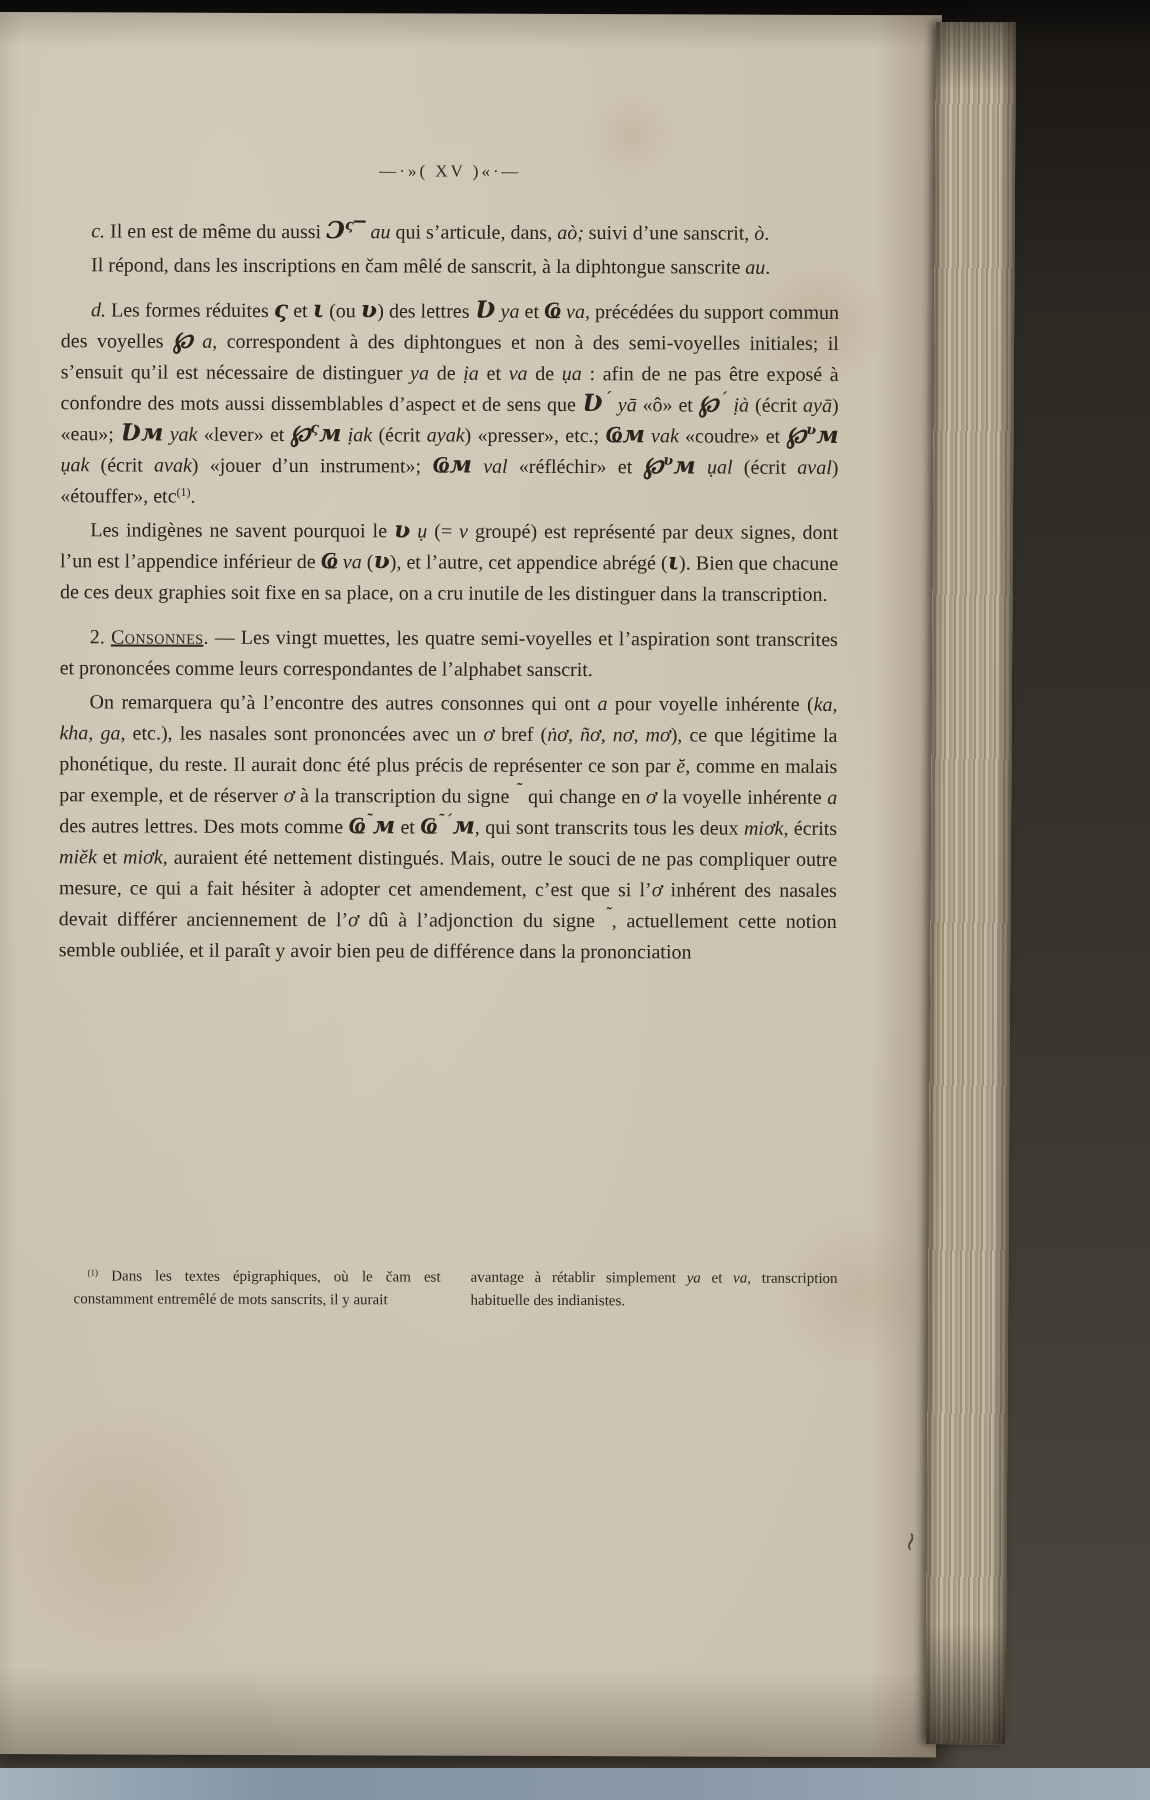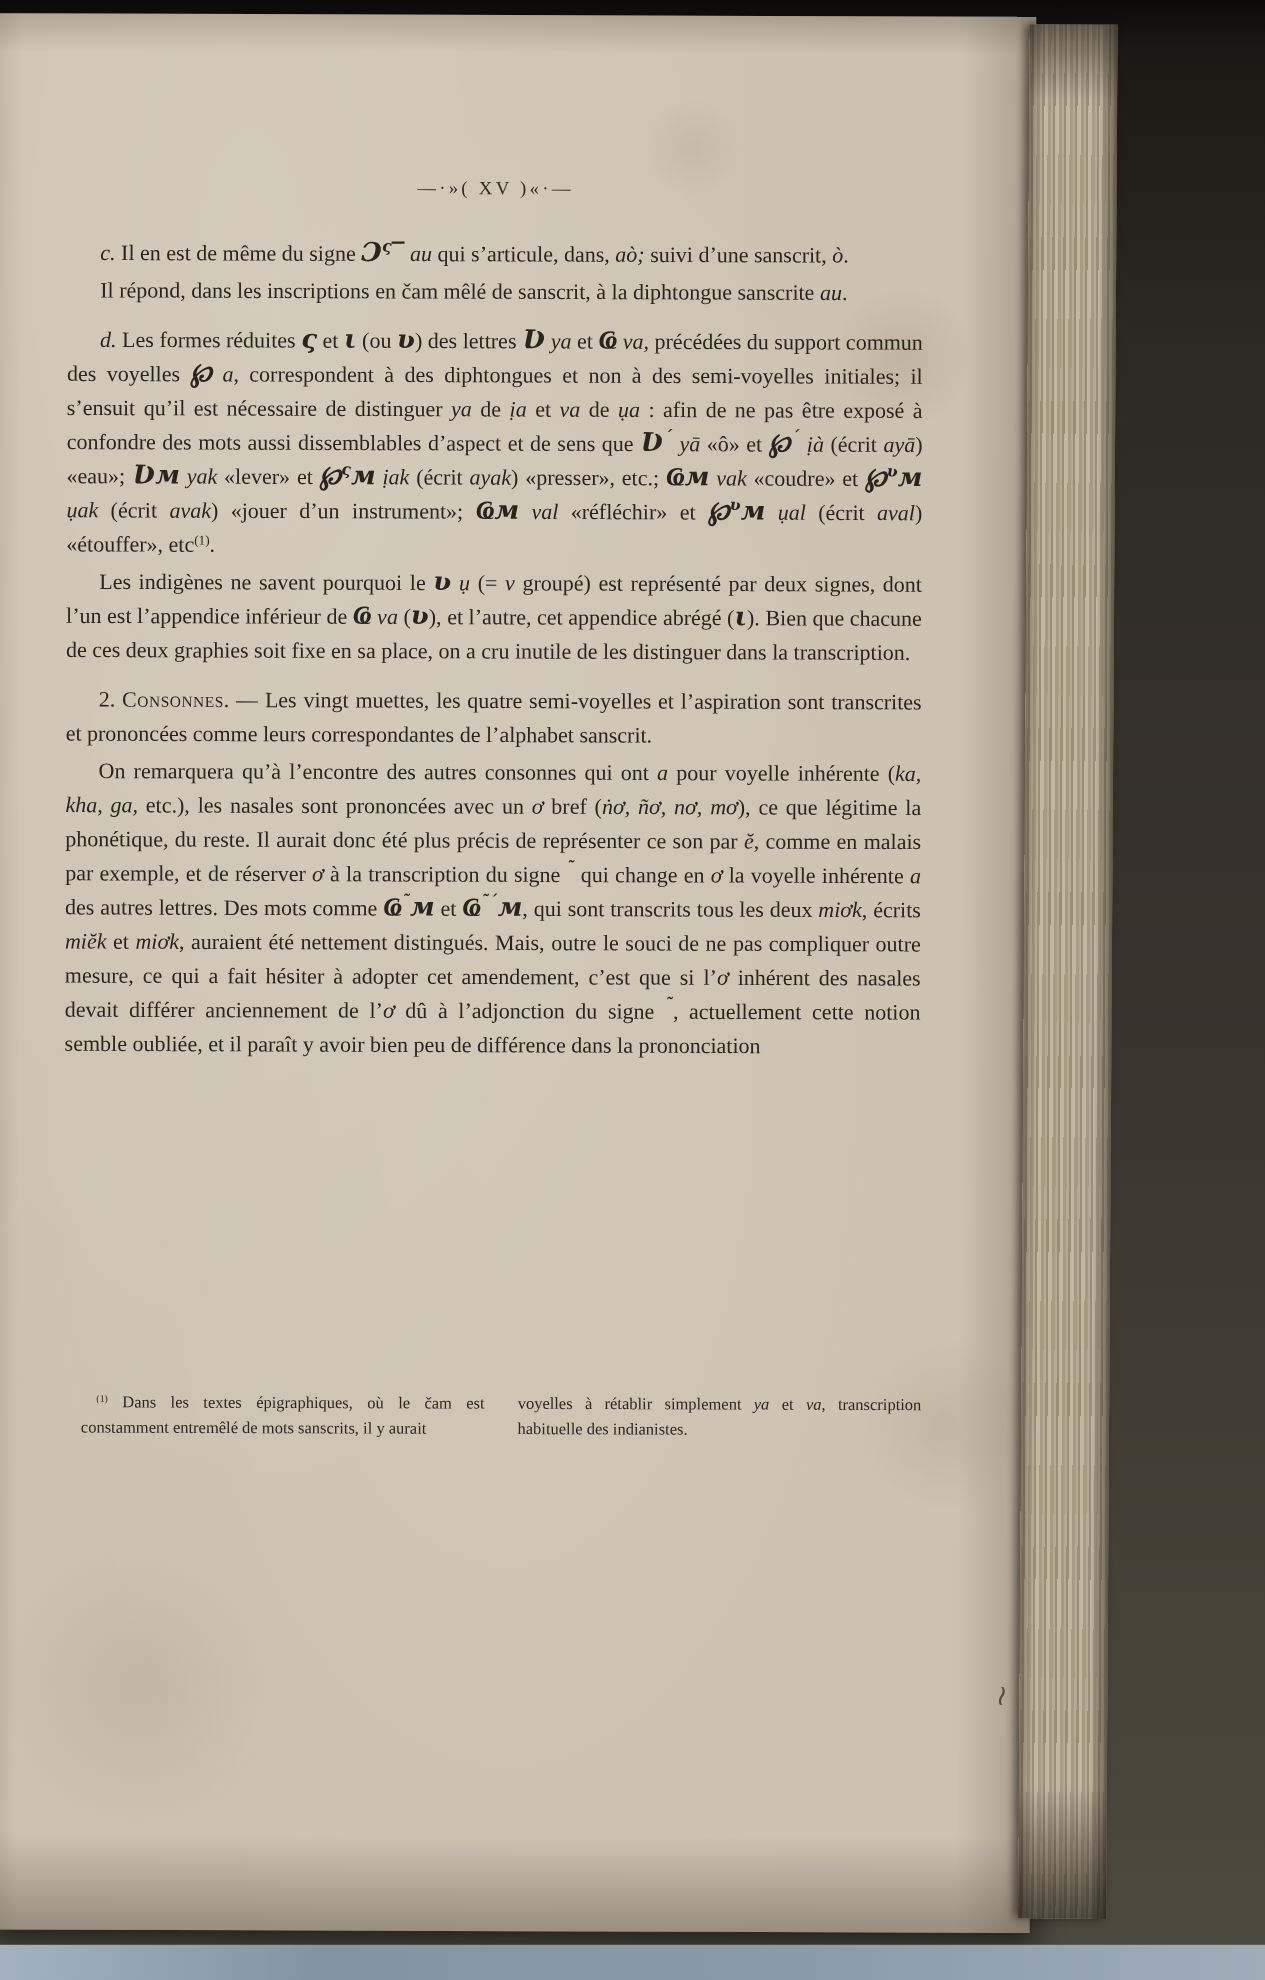--- a/index.html
+++ b/index.html
@@ -39,21 +39,21 @@
   .text-block{
     position:absolute;left:70px;top:142px;width:778px;
     color:#2a241e;font-size:20px;line-height:31px;text-align:justify;
   }
   .page-header{
     text-align:center;font-size:17px;letter-spacing:3px;color:#2f2922;margin:0 0 30px 0;
   }
   .para{margin:0 0 3px 0;text-indent:30px;}
   .gap-top{margin-top:14px;}
   .it{font-style:italic;}
-  .sc{font-variant:small-caps;letter-spacing:.5px;}
+  .sc{font-variant:small-caps;letter-spacing:.5px;text-decoration:underline;}
   .sup{font-size:.6em;vertical-align:.55em;line-height:0;}
   .glyph{font-family:"DejaVu Serif",serif;font-style:italic;font-weight:600;font-size:1.18em;line-height:0;}
   .glyph.sup{font-size:.72em;vertical-align:.6em;}
   .footnote{
     position:absolute;left:86px;top:1252px;width:764px;display:flex;gap:30px;
     color:#2d2721;font-size:15px;line-height:23px;text-align:justify;
   }
   .fn-col{flex:1;}
   .fn-left{text-indent:14px;}
   .margin-mark{
@@ -63,32 +63,32 @@
 </style>
 </head>
 <body>
 
 <div>
 
   <div class="book-page">
     <div class="text-block">
       <div class="page-header">—·»( XV )«·—</div>
       <div>
-          <p class="para indent"><span class="it">c.</span><span> Il en est de même du signe </span><span class="glyph">Ɔ</span><span class="glyph sup">ς</span><span class="glyph">‾</span><span> </span><span class="it">au</span><span> qui s’articule, dans, </span><span class="it">aò;</span><span> suivi d’une sanscrit, </span><span class="it">ò</span><span>.</span></p>
+          <p class="para indent"><span class="it">c.</span><span> Il en est de même du aussi </span><span class="glyph">Ɔ</span><span class="glyph sup">ς</span><span class="glyph">‾</span><span> </span><span class="it">au</span><span> qui s’articule, dans, </span><span class="it">aò;</span><span> suivi d’une sanscrit, </span><span class="it">ò</span><span>.</span></p>
           <p class="para indent"><span>Il répond, dans les inscriptions en čam mêlé de sanscrit, à la diphtongue sanscrite </span><span class="it">au</span><span>.</span></p>
           <p class="para indent gap-top"><span class="it">d.</span><span> Les formes réduites </span><span class="glyph">ς</span><span> et </span><span class="glyph">ι</span><span> (ou </span><span class="glyph">ʋ</span><span>) des lettres </span><span class="glyph">Ʋ</span><span> </span><span class="it">ya</span><span> et </span><span class="glyph">Ҩ</span><span> </span><span class="it">va</span><span>, précédées du support commun des voyelles </span><span class="glyph">℘</span><span> </span><span class="it">a</span><span>, correspondent à des diphtongues et non à des semi-voyelles initiales; il s’ensuit qu’il est nécessaire de distinguer </span><span class="it">ya</span><span> de </span><span class="it">ịa</span><span> et </span><span class="it">va</span><span> de </span><span class="it">ụa</span><span> : afin de ne pas être exposé à confondre des mots aussi dissemblables d’aspect et de sens que </span><span class="glyph">Ʋ</span><span class="glyph sup">ˊ</span><span> </span><span class="it">yā</span><span> «ô» et </span><span class="glyph">℘</span><span class="glyph sup">ˊ</span><span> </span><span class="it">ịà</span><span> (écrit </span><span class="it">ayā</span><span>) «eau»; </span><span class="glyph">Ʋм</span><span> </span><span class="it">yak</span><span> «lever» et </span><span class="glyph">℘</span><span class="glyph sup">ς</span><span class="glyph">м</span><span> </span><span class="it">ịak</span><span> (écrit </span><span class="it">ayak</span><span>) «presser», etc.; </span><span class="glyph">Ҩм</span><span> </span><span class="it">vak</span><span> «coudre» et </span><span class="glyph">℘</span><span class="glyph sup">ʋ</span><span class="glyph">м</span><span> </span><span class="it">ụak</span><span> (écrit </span><span class="it">avak</span><span>) «jouer d’un instrument»; </span><span class="glyph">Ҩм</span><span> </span><span class="it">val</span><span> «réfléchir» et </span><span class="glyph">℘</span><span class="glyph sup">ʋ</span><span class="glyph">м</span><span> </span><span class="it">ụal</span><span> (écrit </span><span class="it">aval</span><span>) «étouffer», etc</span><span class="sup">(1)</span><span>.</span></p>
           <p class="para indent"><span>Les indigènes ne savent pourquoi le </span><span class="glyph">ʋ</span><span> </span><span class="it">ụ</span><span> (= </span><span class="it">v</span><span> groupé) est représenté par deux signes, dont l’un est l’appendice inférieur de </span><span class="glyph">Ҩ</span><span> </span><span class="it">va</span><span> (</span><span class="glyph">ʋ</span><span>), et l’autre, cet appendice abrégé (</span><span class="glyph">ι</span><span>). Bien que chacune de ces deux graphies soit fixe en sa place, on a cru inutile de les distinguer dans la transcription.</span></p>
           <p class="para indent gap-top"><span>2. </span><span class="sc">Consonnes</span><span>. — Les vingt muettes, les quatre semi-voyelles et l’aspiration sont transcrites et prononcées comme leurs correspondantes de l’alphabet sanscrit.</span></p>
           <p class="para indent"><span>On remarquera qu’à l’encontre des autres consonnes qui ont </span><span class="it">a</span><span> pour voyelle inhérente (</span><span class="it">ka, kha, ga,</span><span> etc.), les nasales sont prononcées avec un </span><span class="it">ơ</span><span> bref (</span><span class="it">ṅơ, ñơ, nơ, mơ</span><span>), ce que légitime la phonétique, du reste. Il aurait donc été plus précis de représenter ce son par </span><span class="it">ĕ</span><span>, comme en malais par exemple, et de réserver </span><span class="it">ơ</span><span> à la transcription du signe </span><span class="glyph sup">˜</span><span> qui change en </span><span class="it">ơ</span><span> la voyelle inhérente </span><span class="it">a</span><span> des autres lettres. Des mots comme </span><span class="glyph">Ҩ</span><span class="glyph sup">˜</span><span class="glyph">м</span><span> et </span><span class="glyph">Ҩ</span><span class="glyph sup">˜ˊ</span><span class="glyph">м</span><span>, qui sont transcrits tous les deux </span><span class="it">miơk</span><span>, écrits </span><span class="it">miĕk</span><span> et </span><span class="it">miơk</span><span>, auraient été nettement distingués. Mais, outre le souci de ne pas compliquer outre mesure, ce qui a fait hésiter à adopter cet amendement, c’est que si l’</span><span class="it">ơ</span><span> inhérent des nasales devait différer anciennement de l’</span><span class="it">ơ</span><span> dû à l’adjonction du signe </span><span class="glyph sup">˜</span><span>, actuellement cette notion semble oubliée, et il paraît y avoir bien peu de différence dans la prononciation</span></p>
         </div>
     </div>
 
     <div class="footnote">
       <div class="fn-col fn-left"><span class="sup">(1)</span><span> Dans les textes épigraphiques, où le čam est constamment entremêlé de mots sanscrits, il y aurait</span></div>
-      <div class="fn-col"><span>voyelles à rétablir simplement </span><span class="it">ya</span><span> et </span><span class="it">va</span><span>, transcription habituelle des indianistes.</span></div>
+      <div class="fn-col"><span>avantage à rétablir simplement </span><span class="it">ya</span><span> et </span><span class="it">va</span><span>, transcription habituelle des indianistes.</span></div>
     </div>
   </div>
 
   <div class="page-stack"></div>
 
   <div class="margin-mark">≀</div>
 
   <div class="scanner-strip"></div>
 </div>
 

